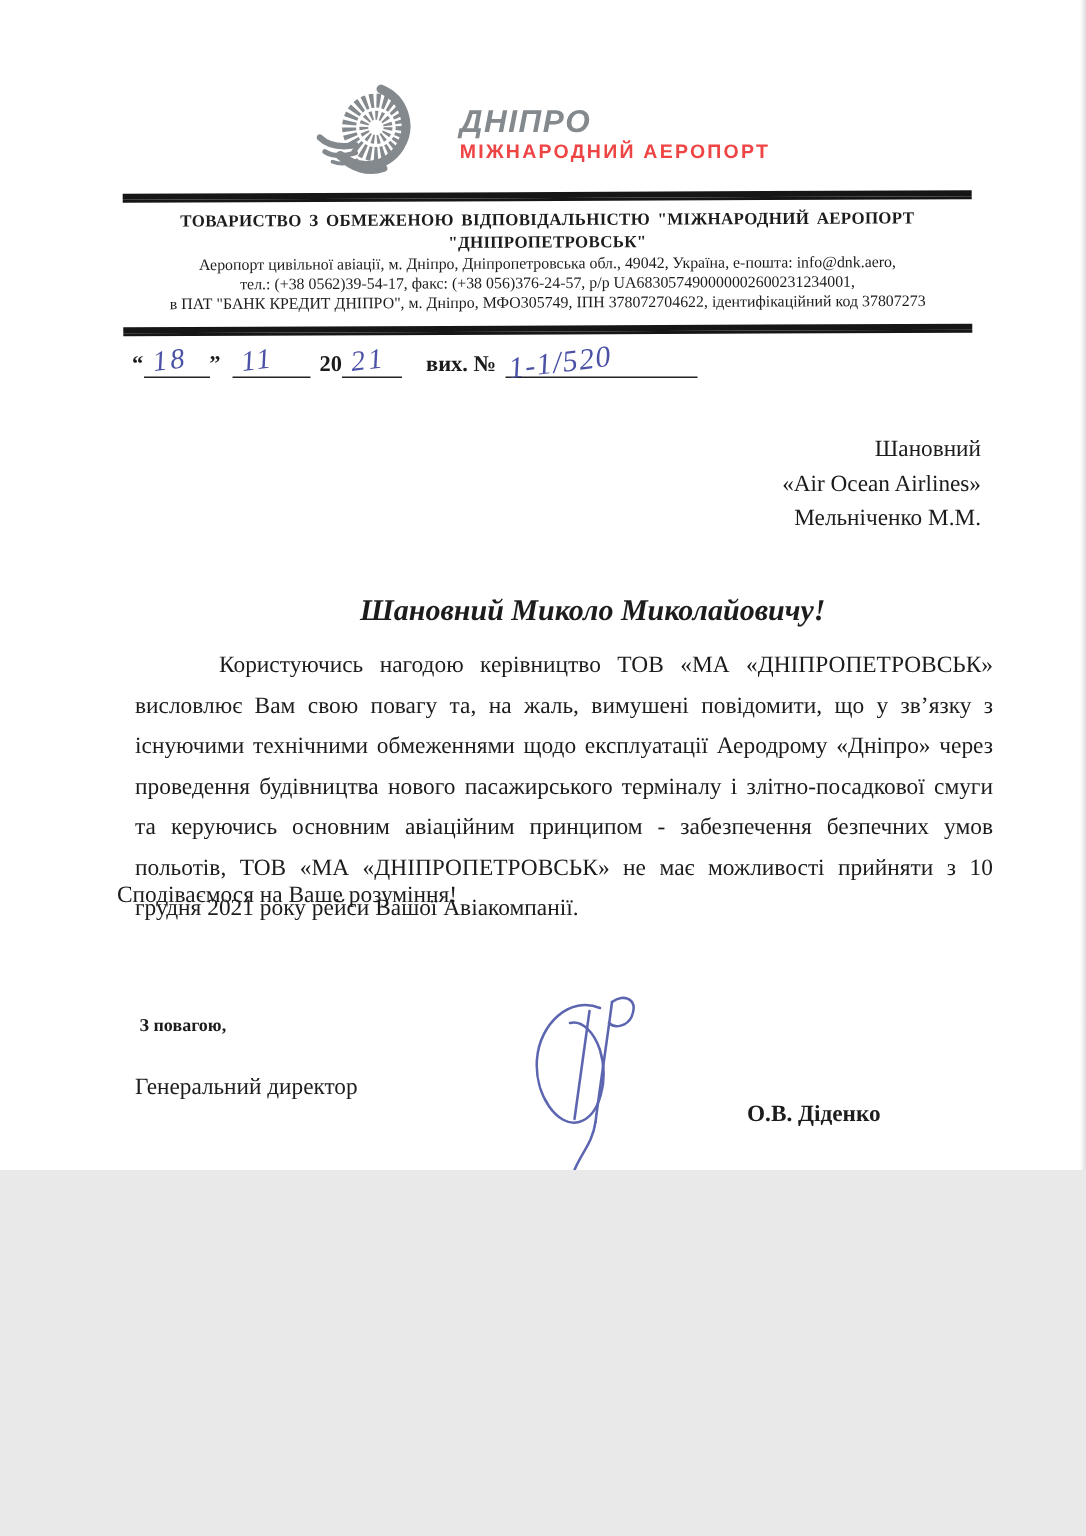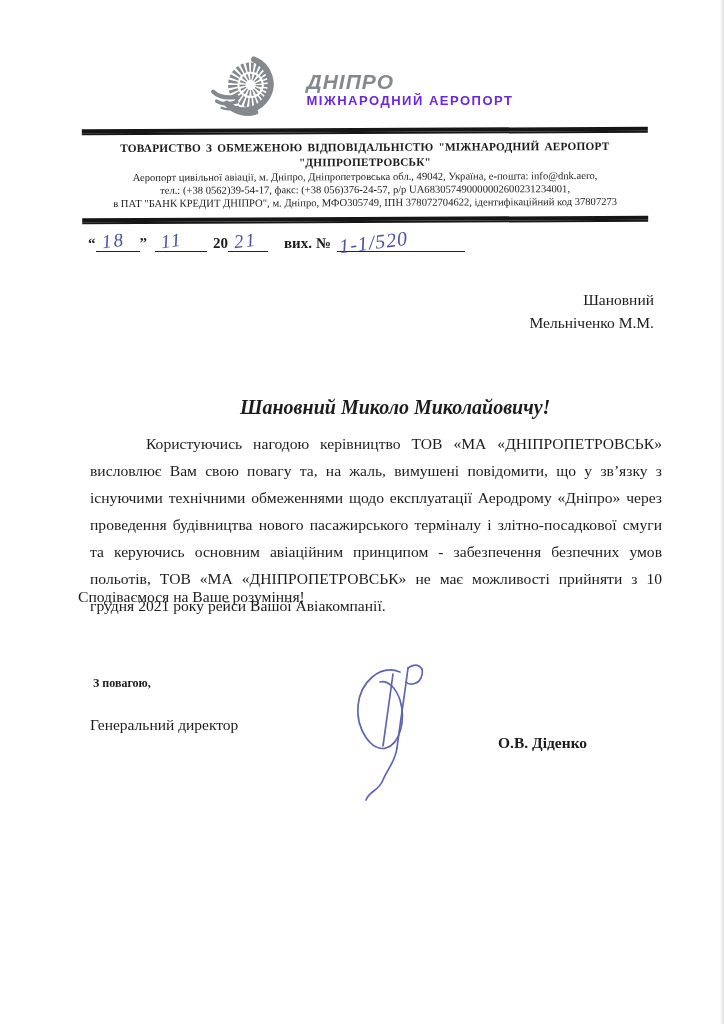--- a/index.html
+++ b/index.html
@@ -1,20 +1,20 @@
 <!DOCTYPE html>
 <html><head>
 <meta charset="utf-8">
 <style>
   * { margin: 0; padding: 0; box-sizing: border-box; }
   html, body { background: #e9e9e9; }
   .sheet {
     position: relative;
     width: 724px;
-    height: 1024px;
+    height: 780px;
     background: #ffffff;
     overflow: hidden;
     font-family: "Liberation Serif", "DejaVu Serif", serif;
     color: #1c1c1c;
   }
   .scan-edge-right {
     position: absolute; right: 0; top: 0; width: 4px; height: 100%;
     background: linear-gradient(to right, rgba(0,0,0,0), rgba(120,120,120,0.25));
   }
 
@@ -26,21 +26,21 @@
   .logo-emblem { width: 86px; height: 68px; }
   .logo-text { display: flex; flex-direction: column; }
   .logo-title {
     font-family: "Liberation Sans", sans-serif;
     font-size: 21px; font-weight: 700; font-style: italic;
     color: #84898d; letter-spacing: 1px; line-height: 22px;
   }
   .logo-subtitle {
     font-family: "Liberation Sans", sans-serif;
     font-size: 13px; font-weight: 600;
-    color: #6d28d9; letter-spacing: 1.5px; line-height: 16px;
+    color: #ef4444; letter-spacing: 1.5px; line-height: 16px;
   }
 
   
   .letterhead {
     position: absolute; top: 128px; left: 82px; width: 566px;
     transform: rotate(-0.25deg);
   }
   .rule { height: 2px; border-top: 4px solid #161616; border-bottom: 2px solid #161616; }
   .lh-body { padding: 6px 2px 7px 2px; text-align: center; }
   .lh-company { font-size: 11.3px; font-weight: 700; letter-spacing: 0.2px; line-height: 15px; word-spacing: 2px; }
@@ -133,20 +133,21 @@
     </div>
     <div class="rule"></div>
   </div>
 
   <div class="date-row">
     <span>“</span><span class="blank day"><span class="hand" style="color:#4b51a5">18</span></span><span>”</span><span class="blank month"><span class="hand" style="color:#4b51a5">11</span></span><span class="gap-sm"></span><span>20</span><span class="blank year"><span class="hand" style="color:#4b51a5">21</span></span><span class="gap"></span><span>вих. №</span><span class="blank ref"><span class="hand ref-hand" style="color:#4b51a5">1-1/520</span></span>
   </div>
 
   <div class="addressee">
     <div>Шановний</div>
+    <div>«Air Ocean Airlines»</div>
     <div>Мельніченко М.М.</div>
   </div>
 
   <div class="salutation">Шановний Миколо Миколайовичу!</div>
 
   <div class="body-par">Користуючись нагодою керівництво ТОВ «МА «ДНІПРОПЕТРОВСЬК» висловлює Вам свою повагу та, на жаль, вимушені повідомити, що у зв’язку з існуючими технічними обмеженнями щодо експлуатації Аеродрому «Дніпро» через проведення будівництва нового пасажирського терміналу і злітно-посадкової смуги та керуючись основним авіаційним принципом - забезпечення безпечних умов польотів,  ТОВ «МА «ДНІПРОПЕТРОВСЬК» не має можливості прийняти з 10 грудня 2021 року рейси Вашої Авіакомпанії.</div>
   <div class="body-par2">Сподіваємося на Ваше розуміння!</div>
 
   <div class="closing">З повагою,</div>
   <div class="sig-title">Генеральний директор</div>

